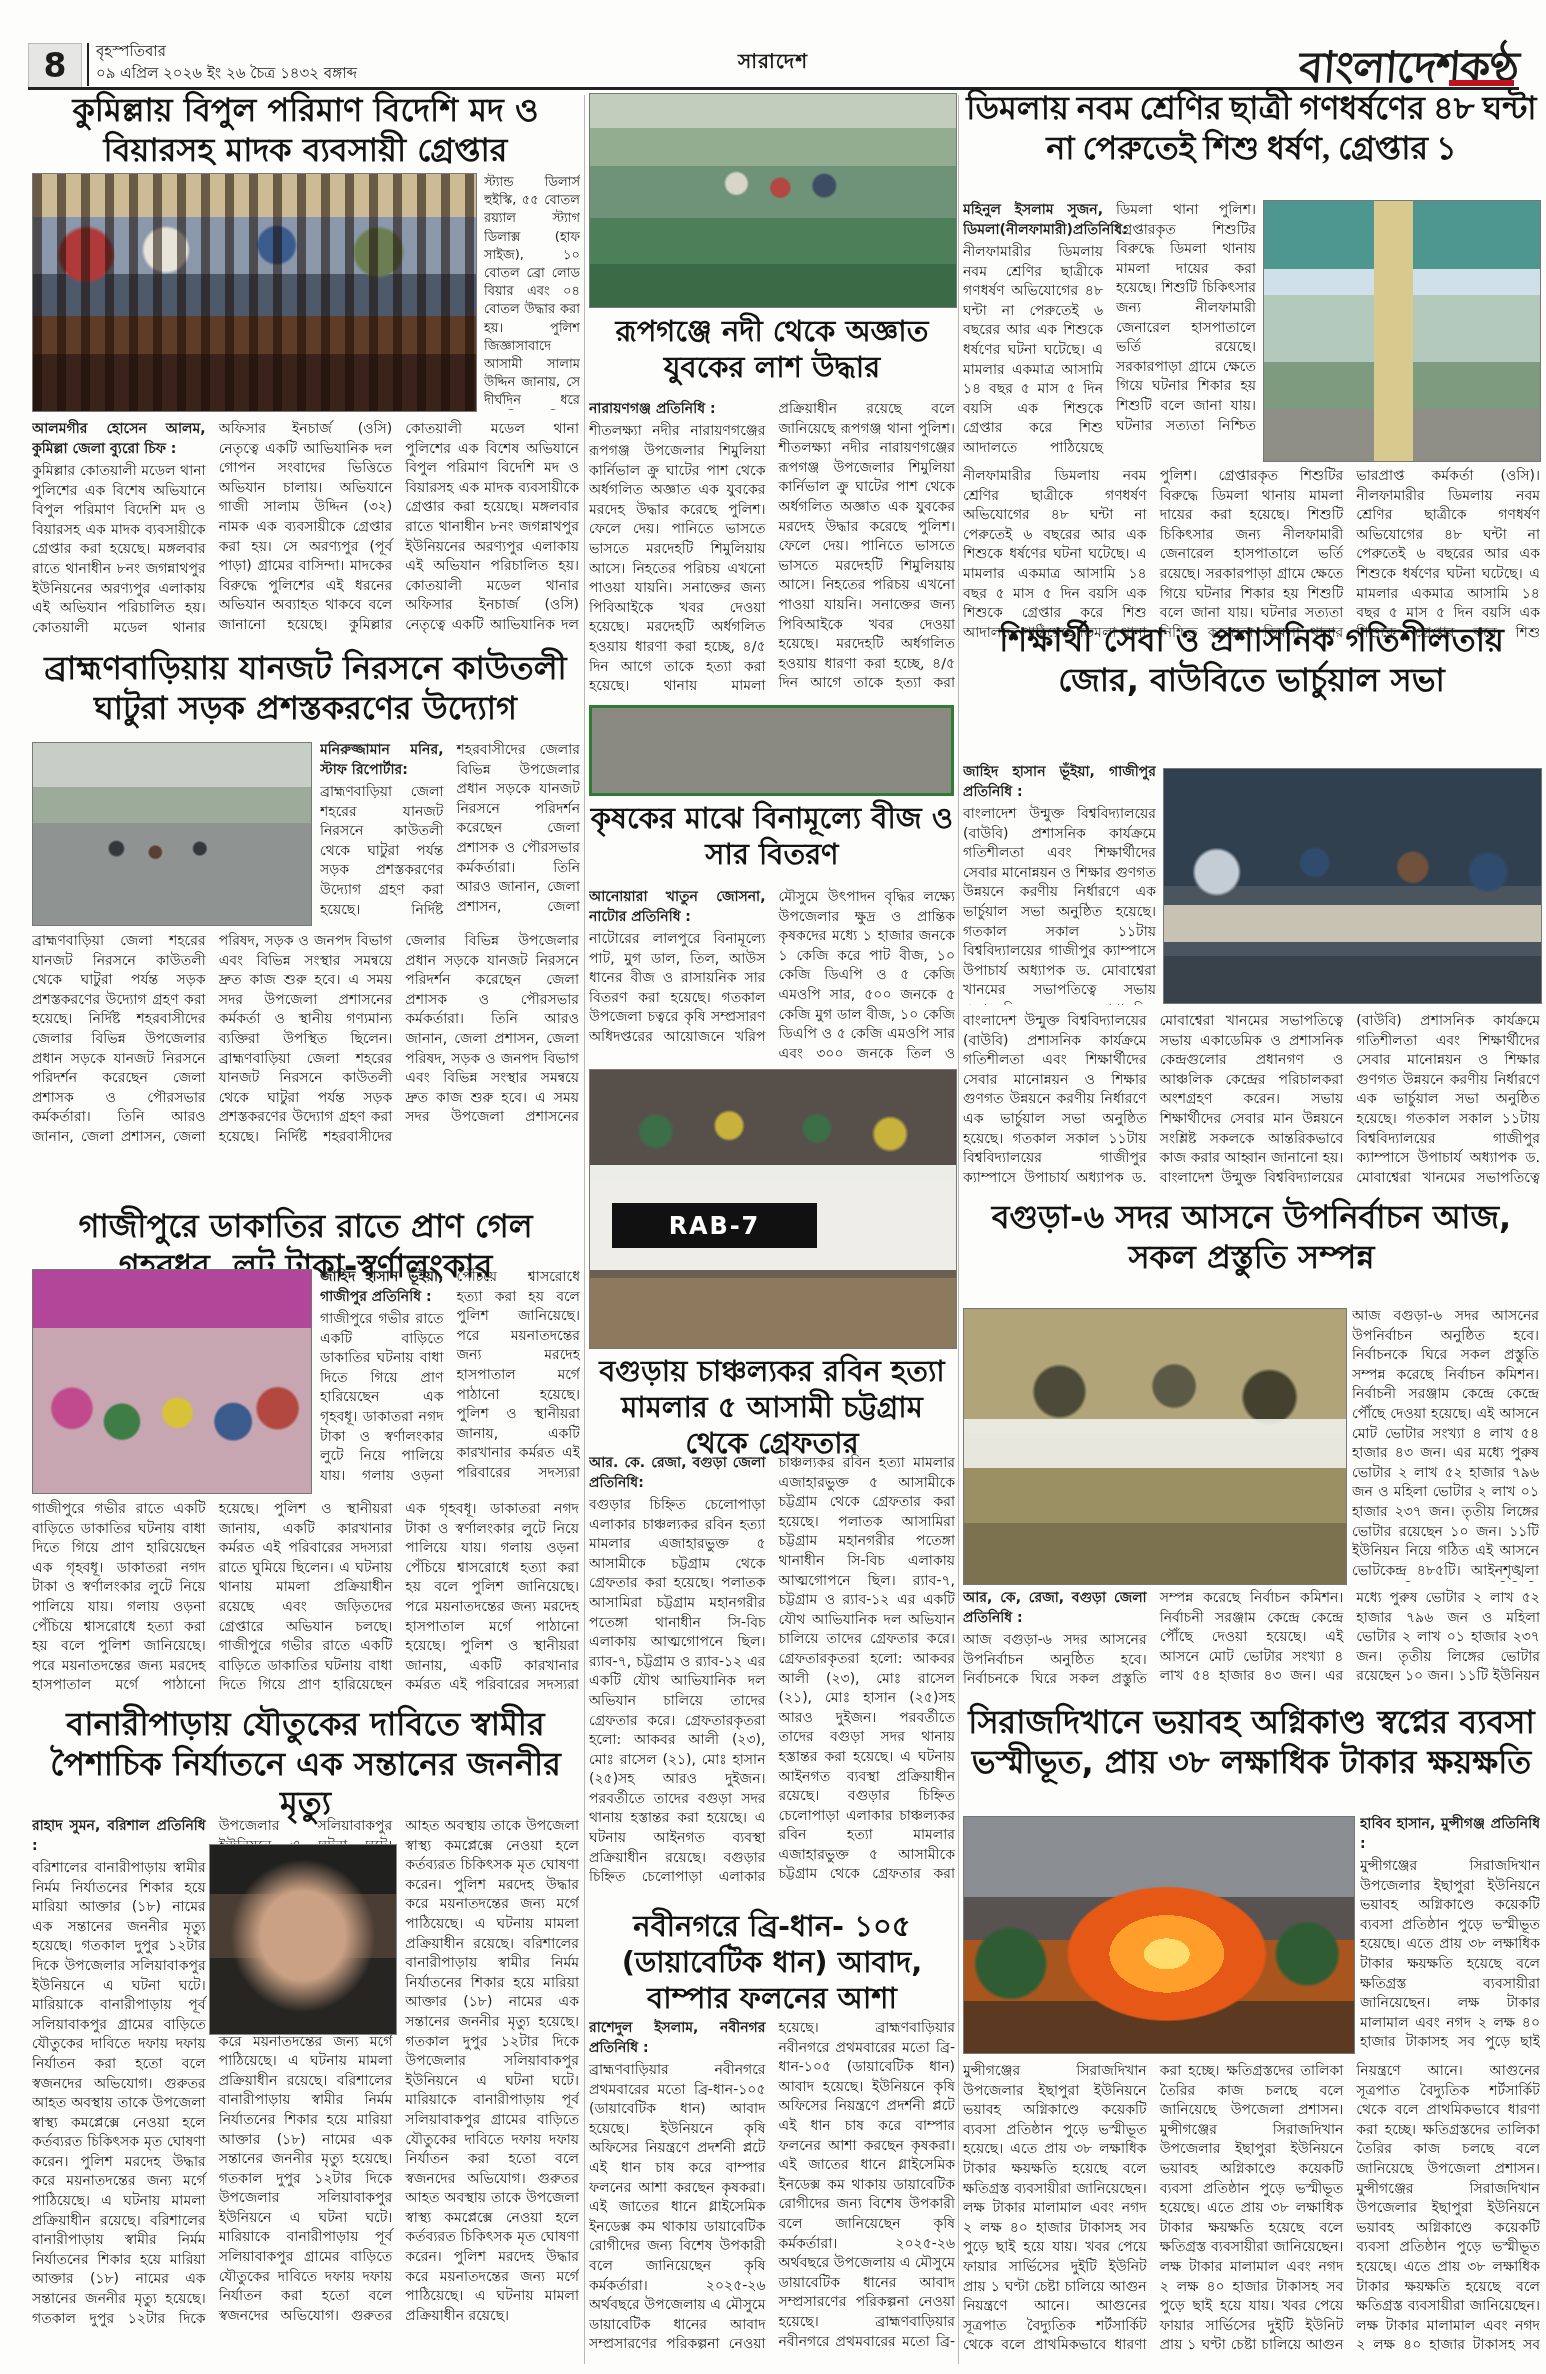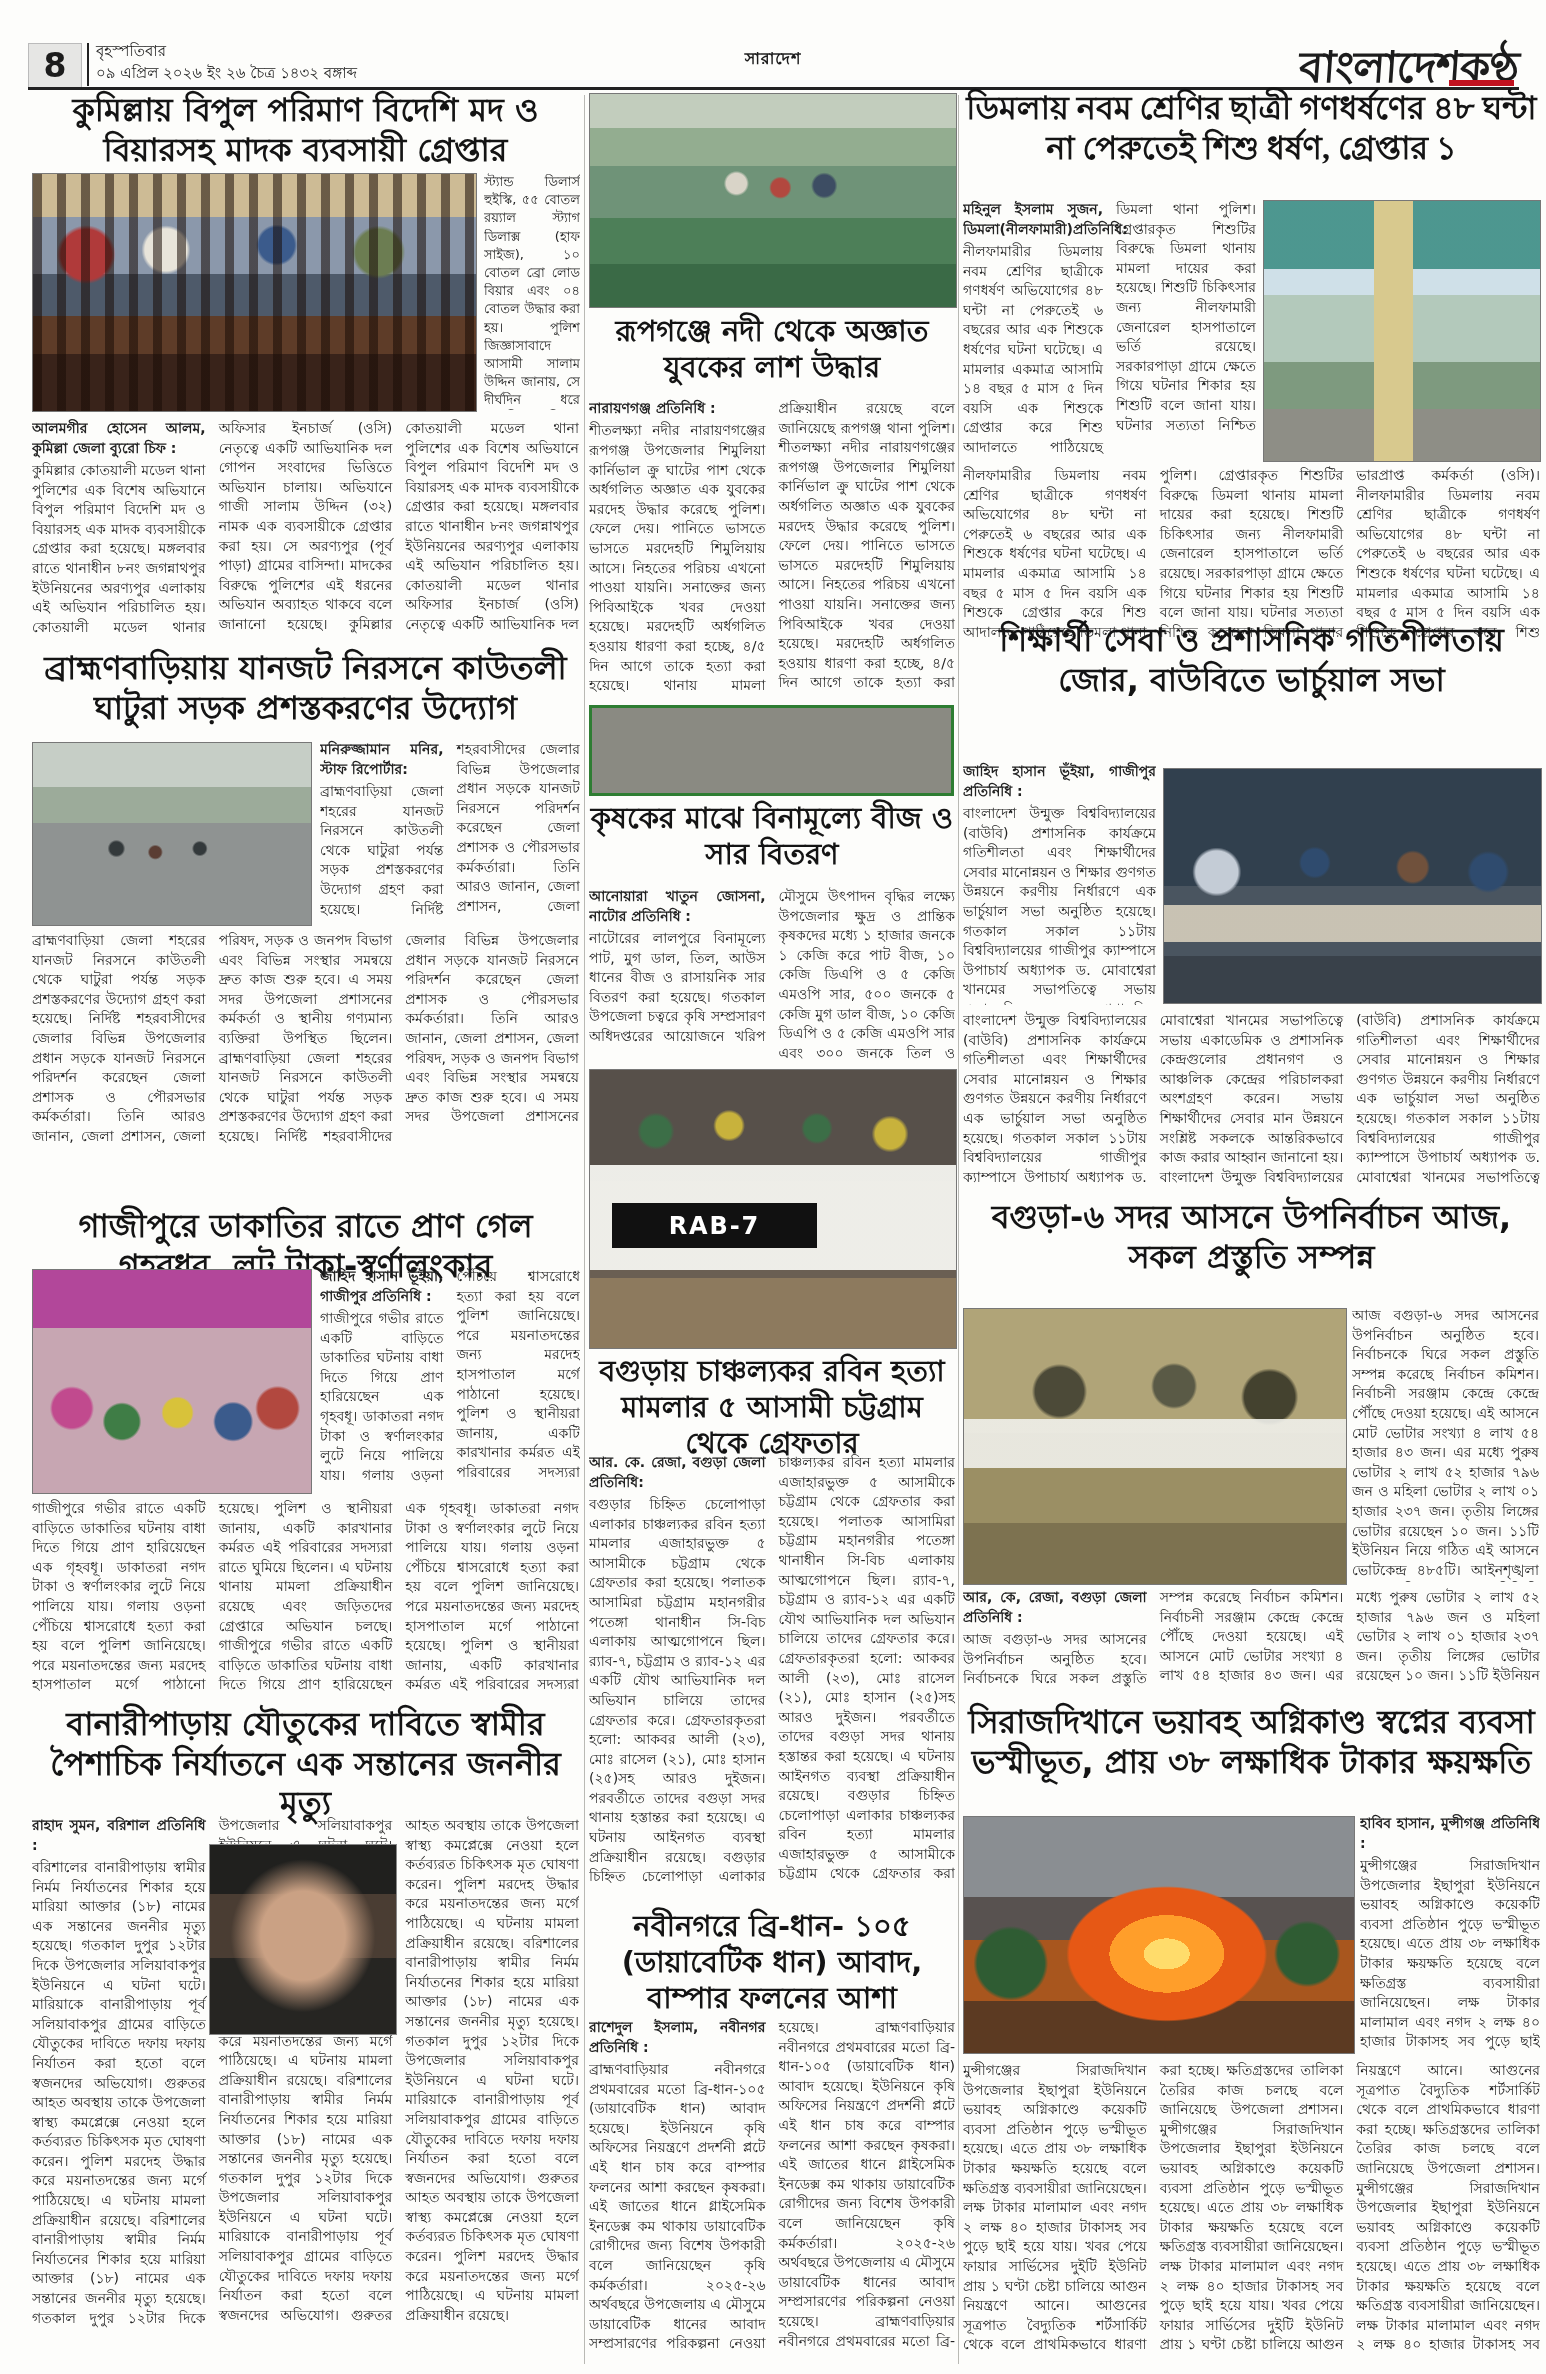--- a/index.html
+++ b/index.html
@@ -4,21 +4,21 @@
 <style>
   html,body{margin:0;padding:0;background:#dfdfdf;}
   .page{position:relative;width:1546px;height:2375px;background:#fdfdfb;margin:0 auto;
         font-family:"DejaVu Sans","Liberation Sans",sans-serif;color:#1c1c1c;overflow:hidden;}
   .abs{position:absolute;}
   
   .pagenum{left:28px;top:43px;width:52px;height:43px;background:#e6e6e4;border:0.9px solid #bbb;
            font-size:33px;font-weight:bold;text-align:center;line-height:43px;}
   .hsep{left:87px;top:43px;width:1.9px;height:43px;background:#222;}
   .dayline{left:96px;top:41px;font-size:15px;line-height:1.45;}
-  .section{left:649px;top:46px;width:248px;text-align:center;font-size:16px;font-weight:bold;letter-spacing:0.9px;}
+  .section{left:649px;top:46px;width:248px;text-align:center;font-size:20px;font-weight:bold;letter-spacing:0.9px;}
   .masthead{right:28px;top:35px;font-size:43px;font-weight:900;letter-spacing:-0.9px;transform:skewX(-4deg);}
   .masthead-red{right:32px;top:80px;width:65px;height:5.6px;background:#c1121f;}
   .hrule{left:28px;top:87px;width:1491px;height:2.8px;background:#222;}
   
   .vsep{top:95px;width:0.9px;height:2269px;background:#b9b9b4;}
   
   .headline{font-weight:700;text-align:center;color:#141414;line-height:1.24;}
   .h34{font-size:32px;} .h32{font-size:29px;} .h36{font-size:32px;font-family:Liberation Serif, serif;}
   
   .body{font-size:14px;line-height:1.4;text-align:justify;overflow:hidden;color:#222;}

